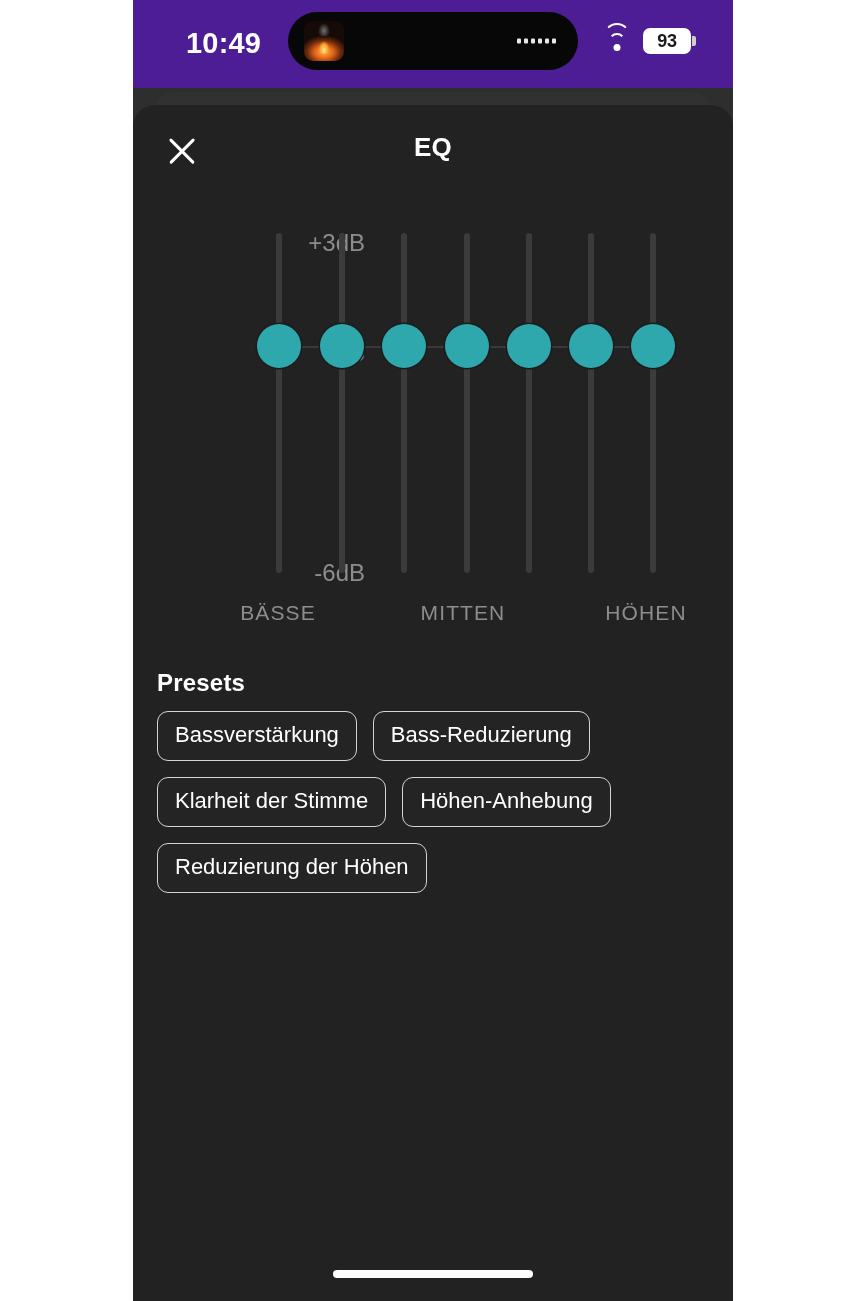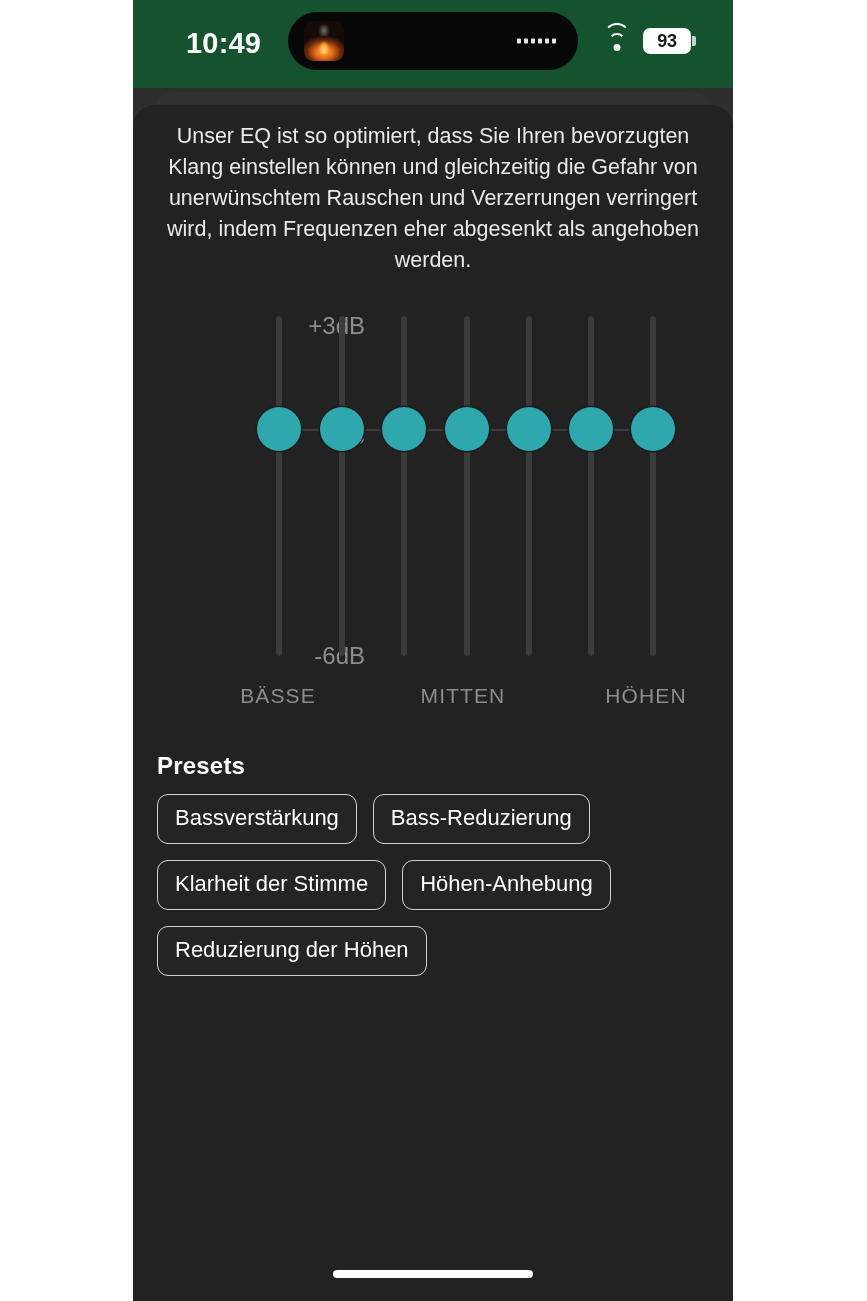--- a/index.html
+++ b/index.html
@@ -10,21 +10,21 @@
 
   
   .phone {
     position:absolute; left:133px; top:0; width:600px; height:1301px;
     background:#2e2e2e; overflow:hidden;
   }
 
   
   .statusbar {
     position:absolute; left:0; top:0; width:600px; height:88px;
-    background:#14532d;
+    background:#4c1d95;
   }
   .sb-time {
     position:absolute; left:53px; top:27px; width:120px;
     color:#ffffff; font-size:29px; font-weight:bold; letter-spacing:0.2px;
   }
   .island {
     position:absolute; left:155px; top:12px; width:290px; height:58px;
     background:#070707; border-radius:29px;
   }
   .island-icon {
@@ -187,22 +187,28 @@
         <div class="battery">
           <span>93</span>
         </div>
       </div>
     </div>
 
     <div class="sheet-back"></div>
 
     <div class="sheet">
 
-
-      <div class="desc">Unser EQ ist so optimiert, dass Sie Ihren bevorzugten Klang einstellen können und gleichzeitig die Gefahr von unerwünschtem Rauschen und Verzerrungen verringert wird, indem Frequenzen eher abgesenkt als angehoben werden.</div>
+      <div class="header">
+        <div class="close-btn">
+          <i class="l1"></i>
+            <i class="l2"></i>
+        </div>
+        <div class="sheet-title">EQ</div>
+      </div>
+
 
       <div class="eq">
         <div class="eq-label top">+3dB</div>
         <div class="eq-label mid">0dB</div>
         <div class="eq-label bot">-6dB</div>
 
         <div class="sliders" id="sliders">
             <div class="connector" style="left: 146px; width: 63px; top: 125.333px;"></div>
             <div class="connector" style="left: 209px; width: 62px; top: 125.333px;"></div>
             <div class="connector" style="left: 271px; width: 63px; top: 125.333px;"></div>

